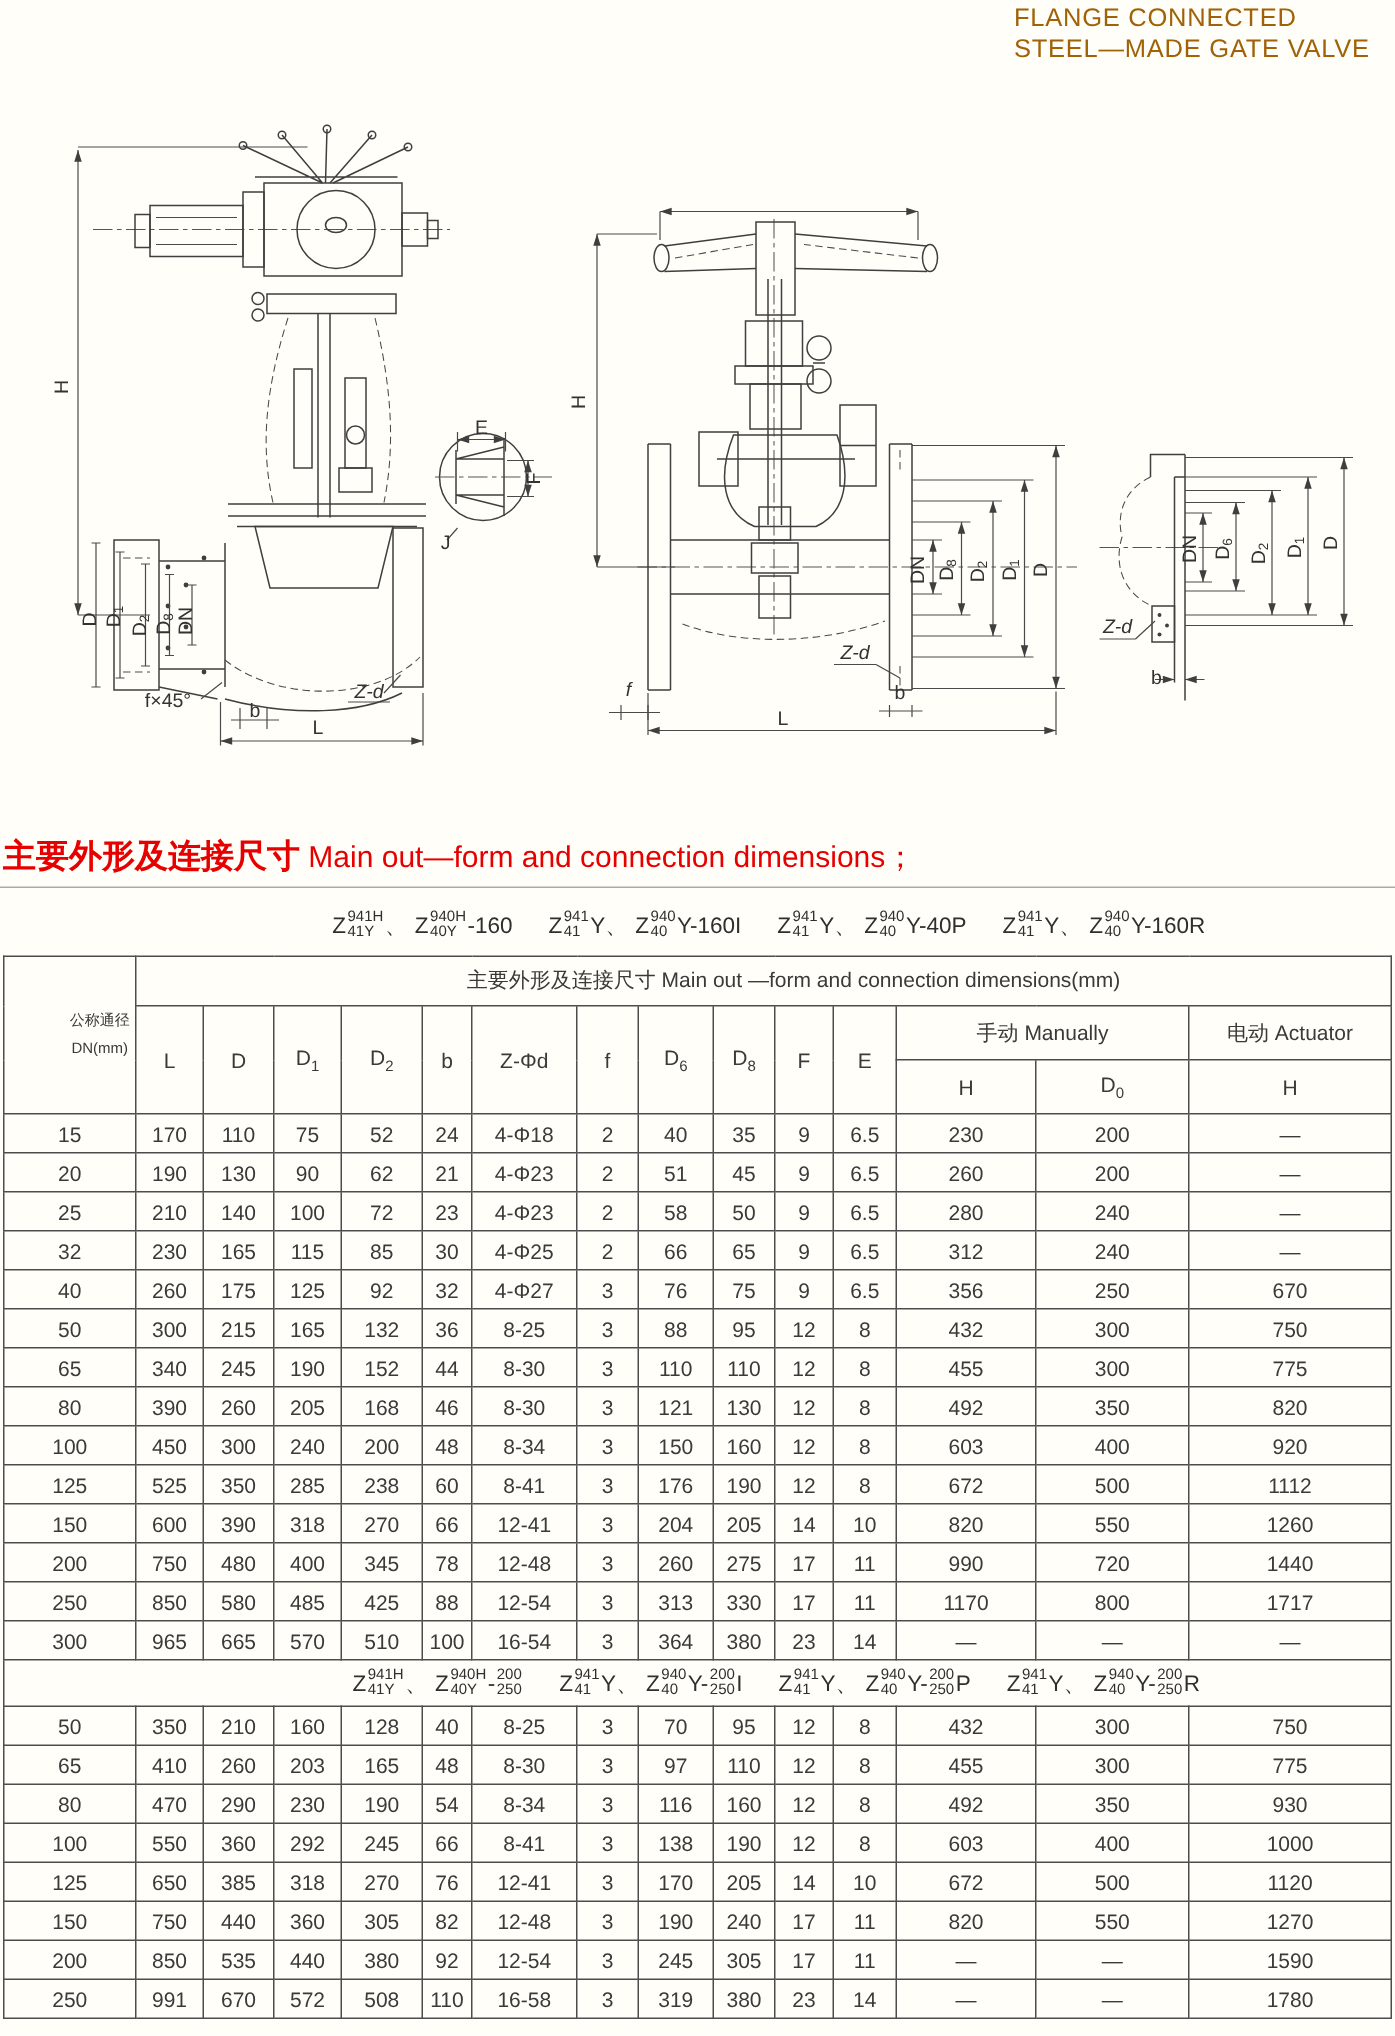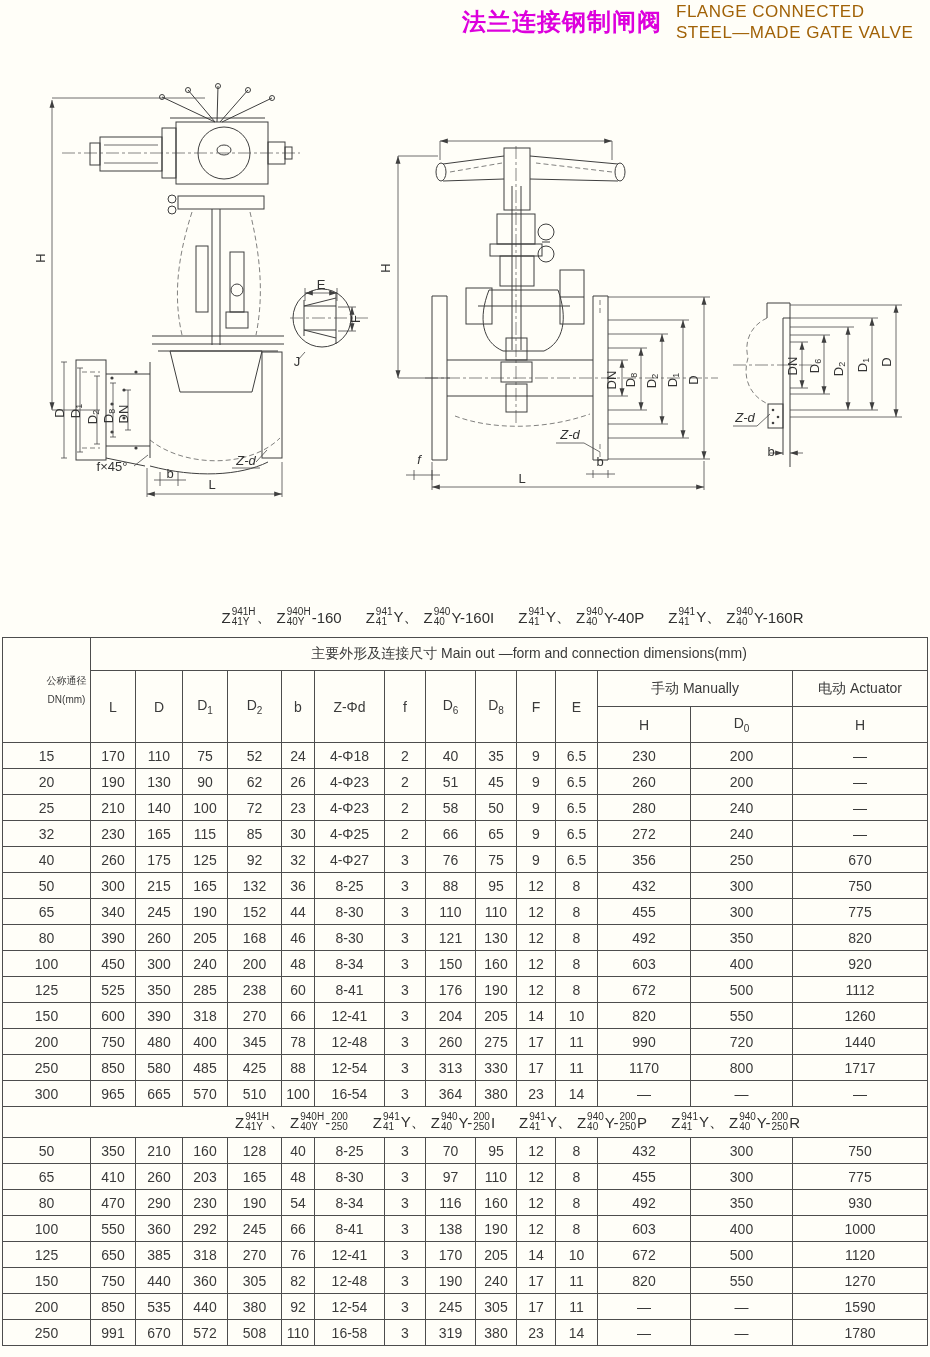--- a/index.html
+++ b/index.html
@@ -44,21 +44,20 @@
   #tb1 td{height:25px;}
   #tb2 td{height:25px;}
   tr.model-row td{height:30px;}
   sub{font-size:10px;}
 </style>
 </head>
 <body>
 
 <div class="page">
 
-  <div class="title-zh">法兰连接钢制闸阀</div>
   <div class="title-en">
     <div>FLANGE CONNECTED</div>
     <div>STEEL—MADE GATE VALVE</div>
   </div>
 
   <svg id="drawings" width="930" height="545" viewBox="0 0 930 545">
     <defs>
         <path id="arr" d="M0,0 L-2.5,7.8 L2.5,7.8 Z" fill="#3f3f3f"></path>
       </defs>
 
@@ -258,20 +257,23 @@
           <text class="dl" x="819" y="366" text-anchor="middle" transform="rotate(-90 819 366)">D<tspan font-size="9" dy="2">6</tspan></text>
           <text class="dl" x="843" y="369" text-anchor="middle" transform="rotate(-90 843 369)">D<tspan font-size="9" dy="2">2</tspan></text>
           <text class="dl" x="867" y="365" text-anchor="middle" transform="rotate(-90 867 365)">D<tspan font-size="9" dy="2">1</tspan></text>
           <text class="dl" x="891" y="362" text-anchor="middle" transform="rotate(-90 891 362)">D</text>
           <text class="dl it" x="745" y="422" text-anchor="middle">Z-d</text>
           <text class="dl" x="771" y="456" text-anchor="middle">b</text>
         </g>
     </g>
   </svg>
 
+  <div class="section-heading">
+    <span class="sh-zh">主要外形及连接尺寸</span><span class="sh-en"> Main out—form and connection dimensions；</span>
+  </div>
 
   <div class="model-line" id="model1">
       <span class="mseg">
         <span>Z</span>
         <span class="stack">
           <span>941H</span>
           <span>41Y</span>
         </span>
         <span>、</span>
       </span>
@@ -397,21 +399,21 @@
           <td>230</td>
           <td>200</td>
           <td>—</td>
         </tr>
         <tr>
           <td>20</td>
           <td>190</td>
           <td>130</td>
           <td>90</td>
           <td>62</td>
-          <td>26</td>
+          <td>21</td>
           <td>4-Φ23</td>
           <td>2</td>
           <td>51</td>
           <td>45</td>
           <td>9</td>
           <td>6.5</td>
           <td>260</td>
           <td>200</td>
           <td>—</td>
         </tr>
@@ -438,21 +440,21 @@
           <td>165</td>
           <td>115</td>
           <td>85</td>
           <td>30</td>
           <td>4-Φ25</td>
           <td>2</td>
           <td>66</td>
           <td>65</td>
           <td>9</td>
           <td>6.5</td>
-          <td>272</td>
+          <td>312</td>
           <td>240</td>
           <td>—</td>
         </tr>
         <tr>
           <td>40</td>
           <td>260</td>
           <td>175</td>
           <td>125</td>
           <td>92</td>
           <td>32</td>

